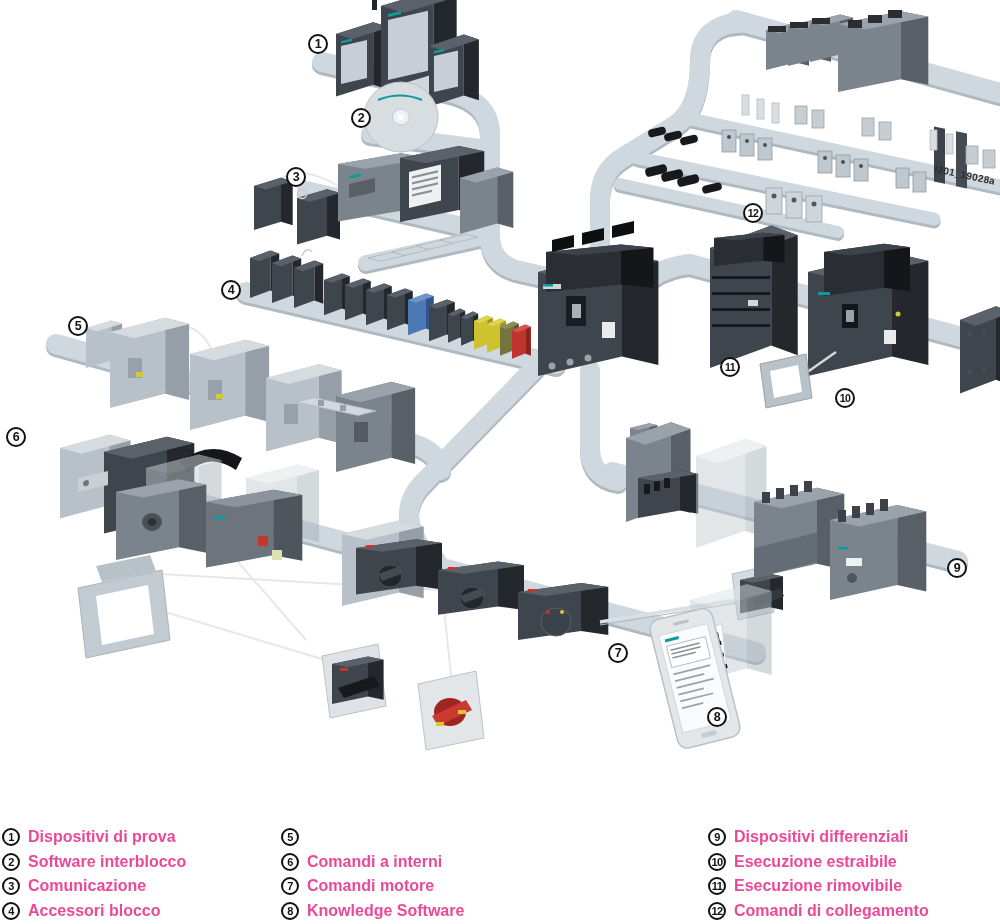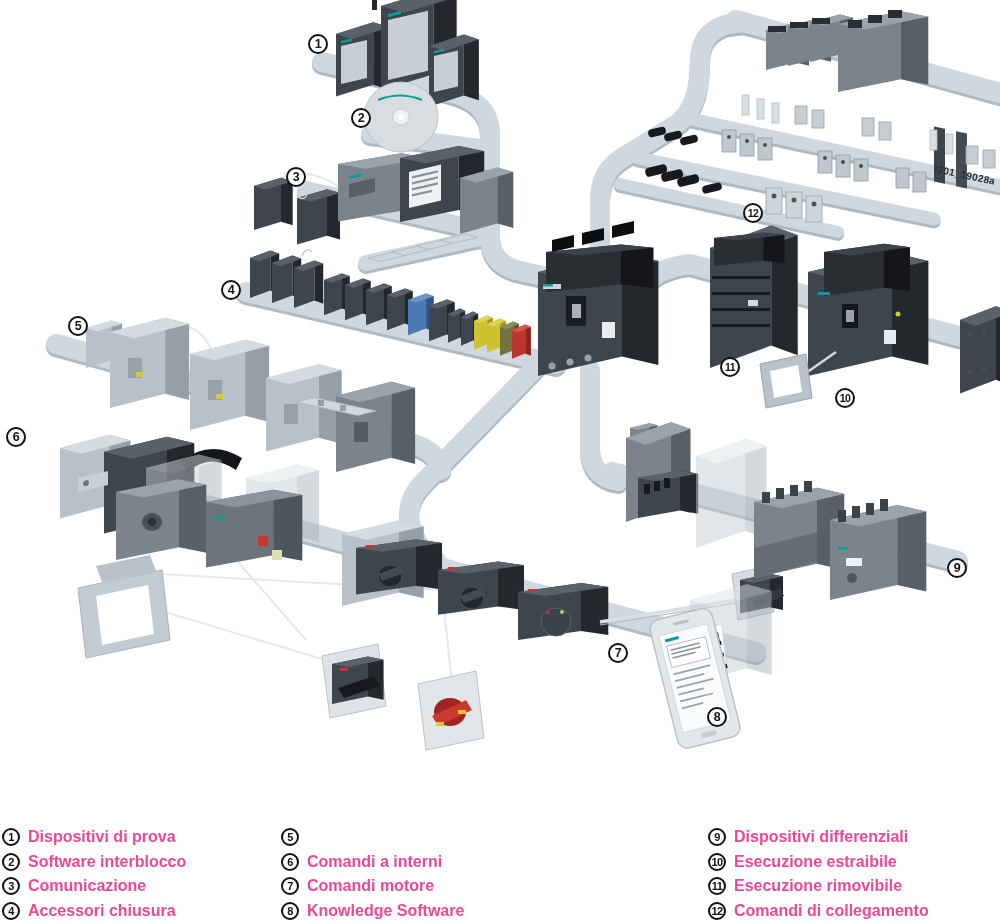--- a/index.html
+++ b/index.html
@@ -453,21 +453,21 @@
   <div class="lg-item c1 r2">
     <span class="lg-circ">2</span>
     <span class="lg-label">Software interblocco</span>
   </div>
   <div class="lg-item c1 r3">
     <span class="lg-circ">3</span>
     <span class="lg-label">Comunicazione</span>
   </div>
   <div class="lg-item c1 r4">
     <span class="lg-circ">4</span>
-    <span class="lg-label">Accessori chiusura</span>
+    <span class="lg-label">Accessori blocco</span>
   </div>
   <div class="lg-item c2 r1">
     <span class="lg-circ">5</span>
   </div>
   <div class="lg-item c2 r2">
     <span class="lg-circ">6</span>
     <span class="lg-label">Comandi a interni</span>
   </div>
   <div class="lg-item c2 r3">
     <span class="lg-circ">7</span>

